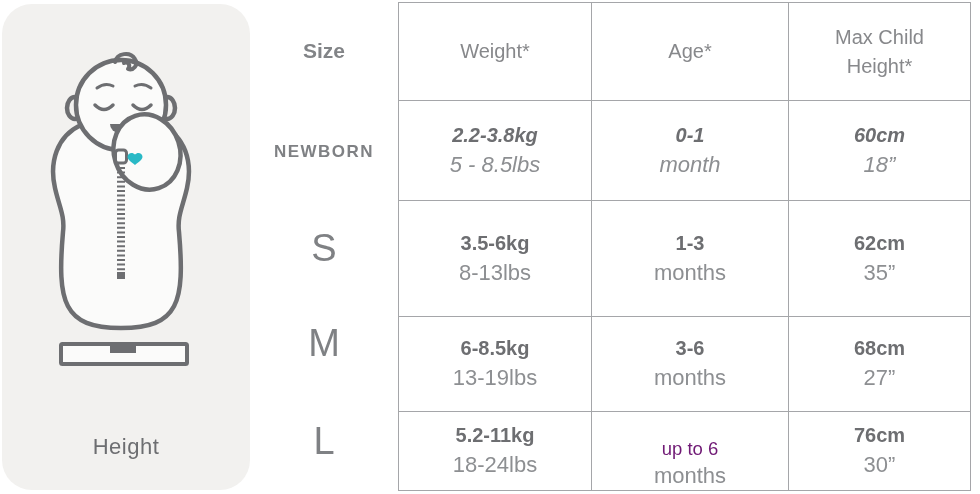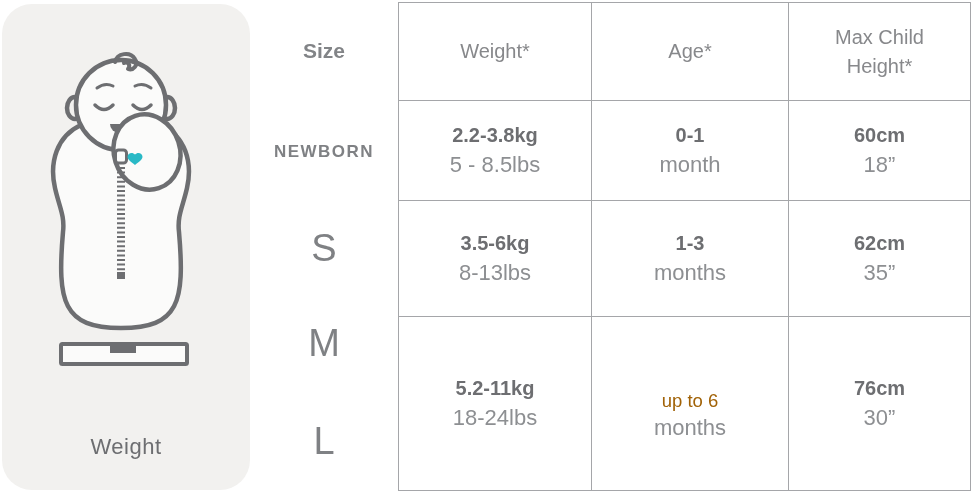--- a/index.html
+++ b/index.html
@@ -40,28 +40,28 @@
     position:absolute; left:398px; top:2px; width:572px; height:489px;
     border-collapse:collapse; table-layout:fixed;
   }
   .size-table th, .size-table td {
     border:1px solid #a5a6a9; text-align:center; vertical-align:middle; background:#ffffff;
   }
   .size-table col.c-weight { width:193px; }
   .size-table col.c-age    { width:197px; }
   .size-table col.c-height { width:182px; }
   tr.r-header { height:98px;margin-top:48px; }
-  tr.r-nb { height:100px; }
+  tr.r-nb { height:100px;font-style:italic; }
   tr.r-s  { height:116px; }
   tr.r-m  { height:95px; }
   .header-cell { font-size:20px; font-weight:400; color:#87888b; }
   .header-cell .wrap { display:inline-block; max-width:125px; line-height:1.45; }
   .v1 { font-size:20px; font-weight:bold; color:#6d6e71; margin-bottom:5px; }
   .v2 { font-size:22px; color:#8d8f92; }
-  td.regular-age .v1 { font-weight:400; font-size:18.5px; color:#a16207; margin-bottom:3px;margin-top:24px; }
+  td.regular-age .v1 { font-weight:400; font-size:18.5px; color:#701a75; margin-bottom:3px;margin-top:24px; }
 </style>
 </head>
 <body>
 
 <div class="stage">
 
   <div class="panel">
     <svg width="190" height="330" viewBox="0 0 190 330">
       <g fill="none" stroke="#6d6e71" stroke-width="4.5" stroke-linecap="round" stroke-linejoin="round">
 
@@ -94,21 +94,21 @@
         <rect x="84.5" y="100" width="11" height="13" rx="3" fill="#fbfbfa" stroke-width="3"></rect>
         <line x1="90" y1="117" x2="90" y2="221" stroke-width="8" stroke-linecap="butt" stroke-dasharray="2 2.6"></line>
         <rect x="86" y="222" width="8" height="7" fill="#6d6e71" stroke="none"></rect>
 
         <path fill="#29b9c6" stroke="none" d="M104,104.5 c-2.5,-3 -7.5,-1.5 -7.5,2.2 c0,3 3.5,5 7.5,8.3 c4,-3.3 7.5,-5.3 7.5,-8.3 c0,-3.7 -5,-5.2 -7.5,-2.2 z"></path>
 
         <rect x="30" y="294" width="126" height="20" rx="1.5" fill="#fbfbfa" stroke-width="4"></rect>
         <rect x="79" y="296" width="26" height="7" fill="#6d6e71" stroke="none"></rect>
       </g>
     </svg>
-    <div class="panel-caption">Weight</div>
+    <div class="panel-caption">Height</div>
   </div>
 
   <div class="size-col">
     <div class="size-cell h-header">
       <div class="size-header">Size</div>
     </div>
     <div class="size-cell h-nb">
       <div class="size-sub">NEWBORN</div>
     </div>
     <div class="size-cell h-s">
@@ -161,20 +161,34 @@
           </td>
       <td>
         <div class="v1">1-3</div>
         <div class="v2">months</div>
           </td>
       <td>
         <div class="v1">62cm</div>
         <div class="v2">35”</div>
           </td>
     </tr>
+    <tr class="r-m">
+      <td>
+        <div class="v1">6-8.5kg</div>
+        <div class="v2">13-19lbs</div>
+          </td>
+      <td>
+        <div class="v1">3-6</div>
+        <div class="v2">months</div>
+          </td>
+      <td>
+        <div class="v1">68cm</div>
+        <div class="v2">27”</div>
+          </td>
+    </tr>
     <tr class="r-l">
       <td>
         <div class="v1">5.2-11kg</div>
         <div class="v2">18-24lbs</div>
           </td>
       <td class="regular-age">
         <div class="v1">up to 6</div>
         <div class="v2">months</div>
           </td>
       <td>

